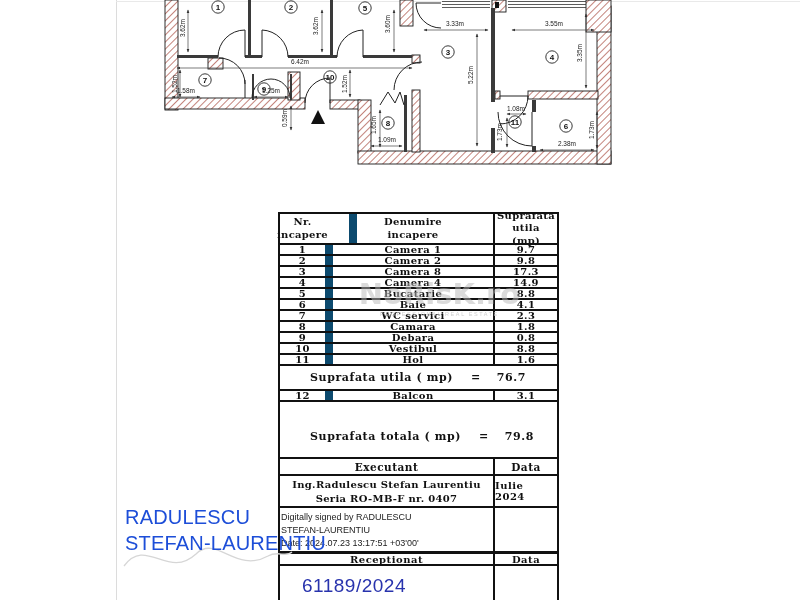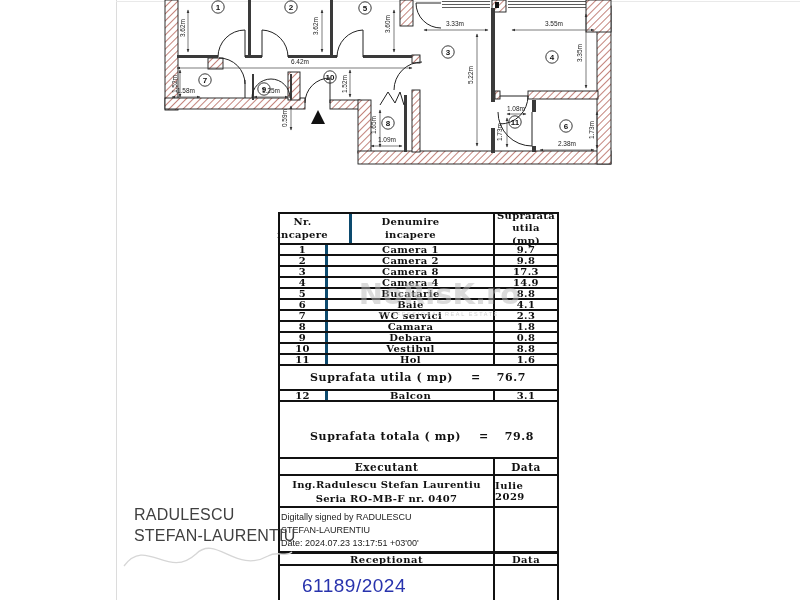--- a/index.html
+++ b/index.html
@@ -18,21 +18,21 @@
   .door{stroke:#222;stroke-width:1;fill:none;}
   .dimln{stroke:#444;stroke-width:0.7;fill:none;}
 
   
   .tbl{position:absolute;left:278px;top:212px;width:281px;border:2px solid #111;
        font-family:"DejaVu Serif","Liberation Serif",serif;font-weight:bold;color:#111;
        box-sizing:border-box;background:transparent;}
   .trow{display:flex;border-top:2px solid #111;box-sizing:border-box;}
   .trow.first{border-top:none;gap:24px;}
   .c1{width:45px;box-sizing:border-box;}
-  .c2{flex:1;border-left:3px solid #0c4a6e;box-sizing:border-box;}
+  .c2{flex:1;border-left:8px solid #0c4a6e;box-sizing:border-box;}
   .c3{width:64px;border-left:2px solid #111;box-sizing:border-box;}
   .hdr{height:29px;}
   .hdr .cell{display:flex;align-items:center;justify-content:center;text-align:center;
              font-size:10px;line-height:1.25;letter-spacing:.3px;height:100%;}
   .r{height:11px;}
   .r .cell{display:flex;align-items:center;justify-content:center;font-size:10px;
            line-height:9px;height:100%;letter-spacing:.4px;}
   .merge{display:flex;align-items:center;font-size:11px;letter-spacing:.6px;}
   .sub{height:25px;padding-left:30px;}
   .tot{height:57px;padding-left:30px;align-items:flex-start;padding-top:28px;box-sizing:border-box;}
@@ -56,21 +56,21 @@
               color:#2833ad;padding:9px 0 0 22px;letter-spacing:.5px;text-align:left;}
 
   
   .wm{position:absolute;left:332px;top:280px;width:215px;text-align:center;pointer-events:none;}
   .wm-brand{font-family:"DejaVu Sans",sans-serif;font-weight:bold;
             font-size:29px;color:#b9b9b9;opacity:.5;line-height:1;}
   .wm-tag{font-family:"Liberation Sans",sans-serif;font-size:5.5px;letter-spacing:1.6px;
           color:#c6c6c6;opacity:.85;margin-top:2px;}
 
   
-  .signer{position:absolute;left:134px;top:504px;font-size:16px;color:#404040;
+  .signer{position:absolute;left:125px;top:504px;font-size:20px;color:#1d4ed8;
           line-height:1.32;letter-spacing:.2px;}
   .scribble{position:absolute;left:118px;top:528px;}
 </style>
 </head>
 <body>
 
 <div class="page">
   <div class="edge-v"></div>
   <div class="edge-h"></div>
 
@@ -316,21 +316,21 @@
     <div class="trow exh">
       <div class="c1 cell" style="flex:1;width:auto;">Executant</div>
       <div class="c3 cell">Data</div>
     </div>
 
     <div class="trow exc">
       <div class="c1 left" style="flex:1;width:auto;">
         <span>Ing.Radulescu Stefan Laurentiu</span>
         <span>Seria RO-MB-F nr. 0407</span>
       </div>
-      <div class="c3 right">Iulie 2029</div>
+      <div class="c3 right">Iulie 2024</div>
     </div>
 
     <div class="trow sig">
       <div class="c1 left" style="flex:1;width:auto;">
         <span>Digitally signed by RADULESCU</span><br>
         <span>STEFAN-LAURENTIU</span><br>
         <span>Date: 2024.07.23 13:17:51 +03'00'</span>
       </div>
       <div class="c3"></div>
     </div>

